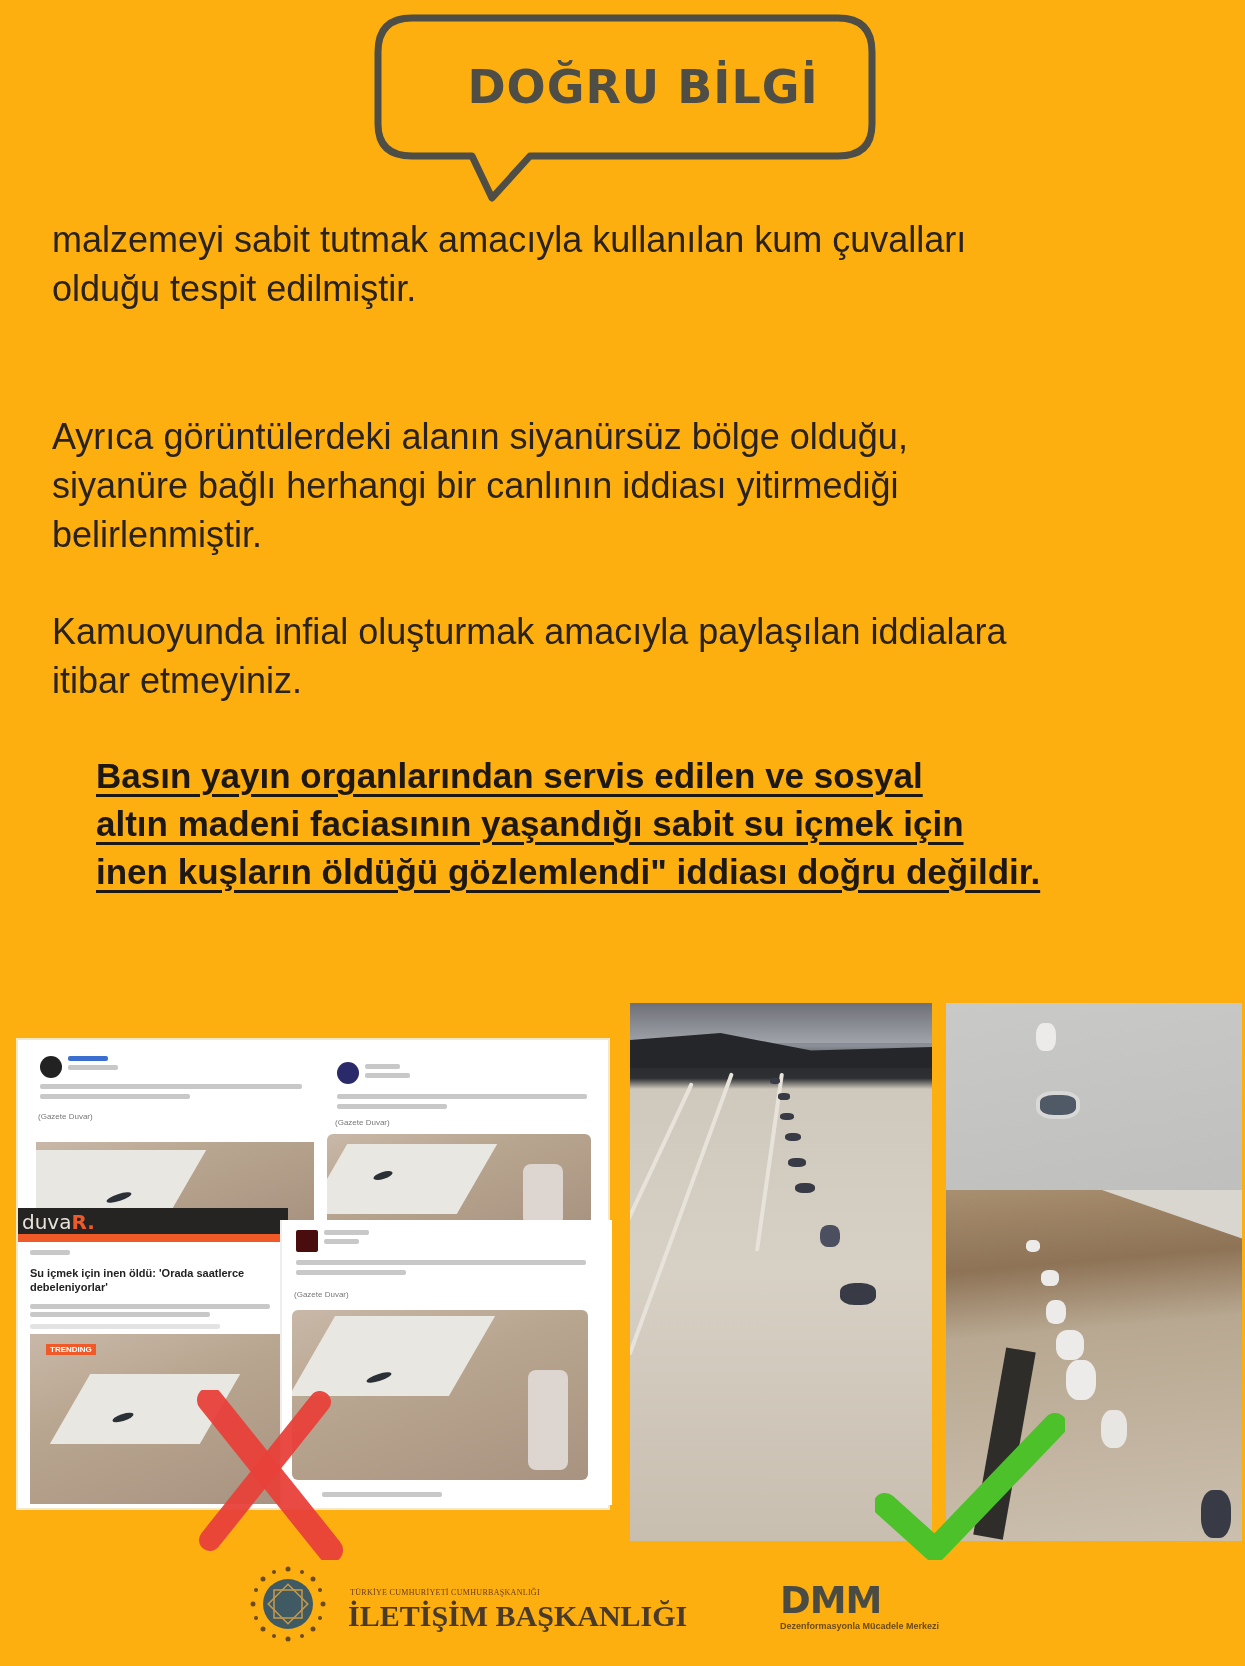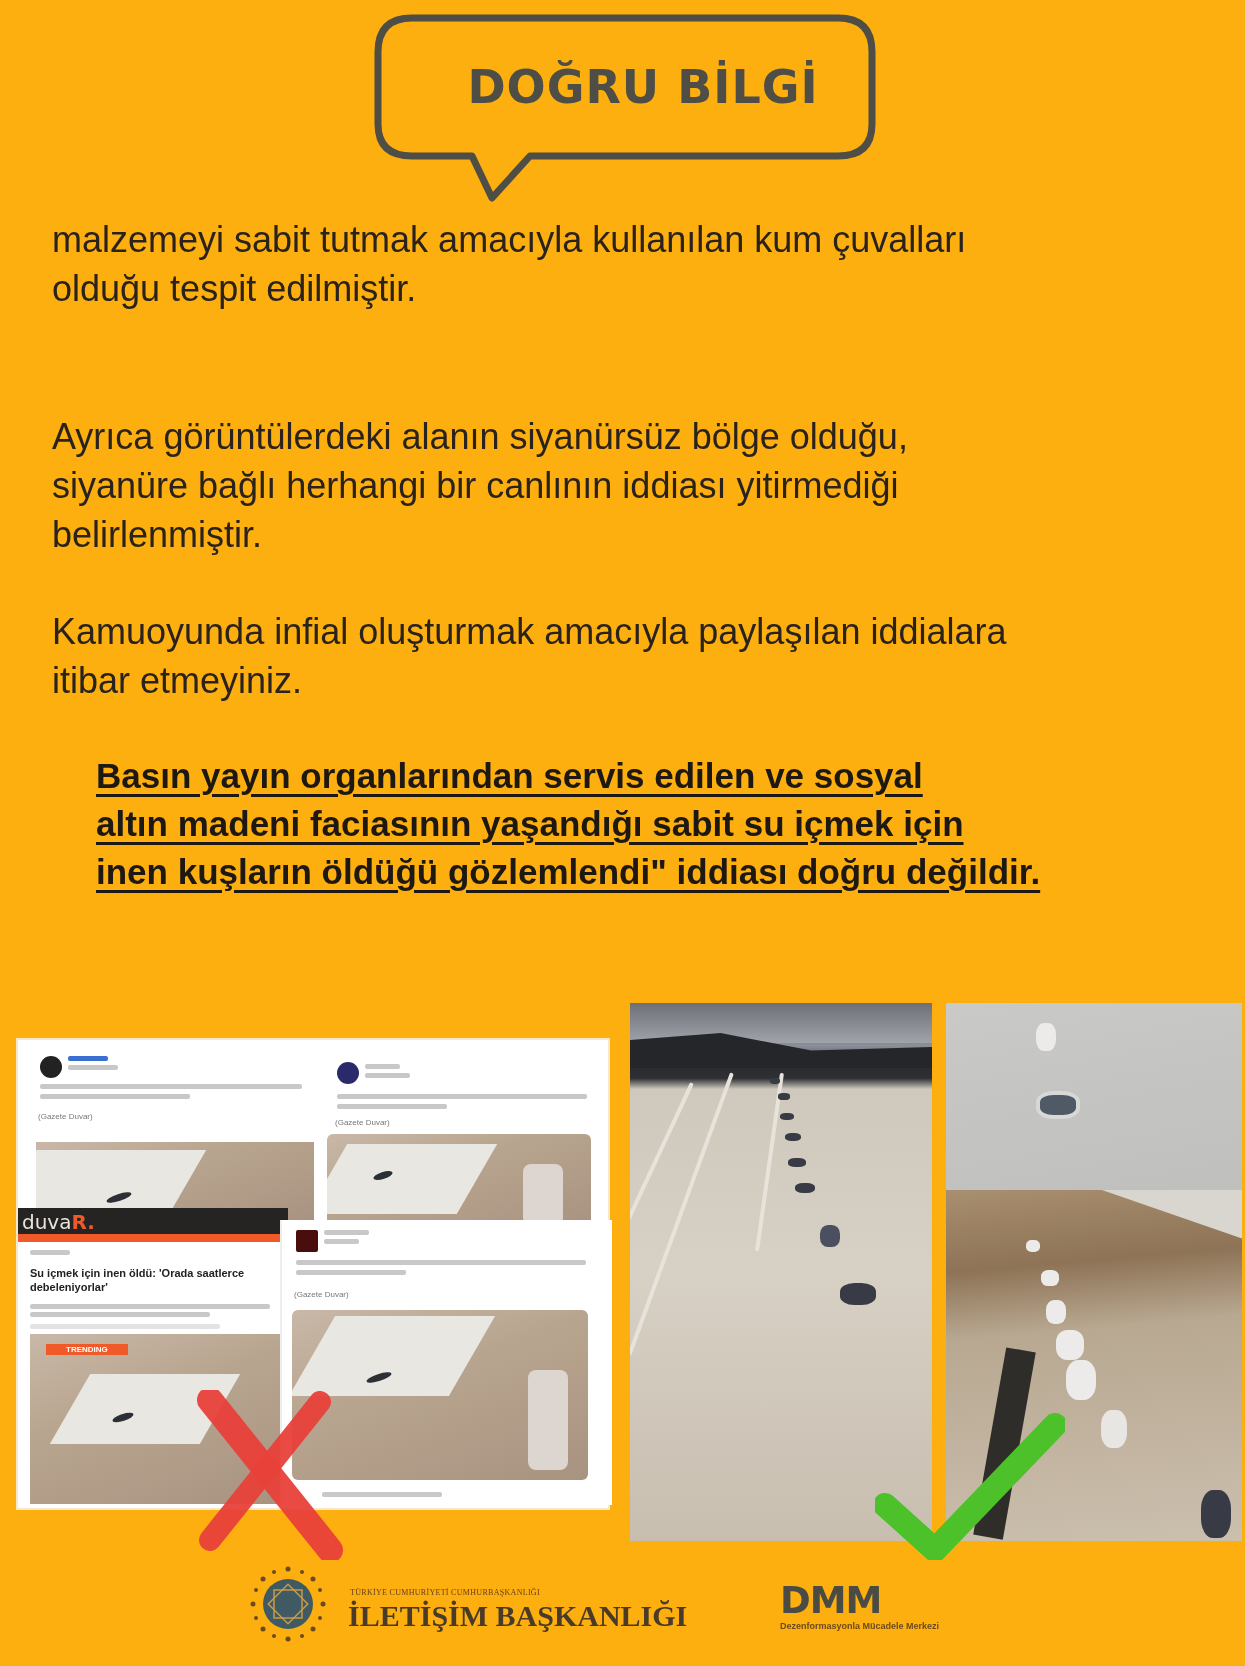--- a/index.html
+++ b/index.html
@@ -23,21 +23,21 @@
   .src{position:absolute;left:12px;font-size:8px;color:#777;}
   .ph{position:absolute;background:linear-gradient(160deg,#c9b8a8 0%,#b8a58f 40%,#a89380 100%);overflow:hidden;}
   .ph .white{position:absolute;background:#e9e7e2;transform:skewX(-30deg);}
   .ph .bird{position:absolute;width:26px;height:7px;background:#2b2f36;border-radius:50%;transform:rotate(-18deg);}
   .duvar{position:absolute;left:0;top:168px;width:270px;height:300px;background:#fff;}
   .duvar-bar{height:26px;background:#262422;position:relative;}
   .duvar-logo{position:absolute;left:4px;top:2px;font-size:20px;color:#e8e4dc;font-family:"DejaVu Sans",sans-serif;}
   .duvar-logo b{color:#f05a28;}
   .duvar-nav{height:8px;background:#f05a28;}
   .duvar-head{padding:6px 12px 0;font-size:11px;font-weight:bold;line-height:14px;color:#222;}
-  .trending{position:absolute;left:28px;top:136px;font-size:8px;background:#f05a28;color:#fff;padding:1px 20px;font-weight:bold;}
+  .trending{position:absolute;left:28px;top:136px;font-size:8px;background:#f05a28;color:#fff;padding:1px 4px;font-weight:bold;}
   .xmark{position:absolute;left:180px;top:1390px;width:170px;height:170px;}
   .photos{position:absolute;left:630px;top:1003px;width:614px;height:540px;}
   .photoL{position:absolute;left:0;top:0;width:302px;height:538px;background:linear-gradient(180deg,#5d5d5f 0%,#8b8f98 8%,#2b2c30 12%,#2f3034 14%,#cfc8bc 16%,#d7d0c4 50%,#c8beb0 100%);overflow:hidden;}
   .photoR1{position:absolute;left:316px;top:0;width:296px;height:187px;background:linear-gradient(170deg,#c9c9c7,#bfbfbe);}
   .photoR2{position:absolute;left:316px;top:187px;width:296px;height:351px;background:linear-gradient(175deg,#a88f6f 0%,#8e7356 22%,#b8a891 40%,#cbbfae 100%);overflow:hidden;}
   .fold{position:absolute;width:4px;background:#e8e3da;border-radius:2px;transform-origin:top;}
   .sack{position:absolute;background:#383b45;border-radius:40%;}
   .wsack{position:absolute;background:#ecebea;border-radius:40%;}
   .check{position:absolute;left:875px;top:1410px;width:190px;height:150px;}
   .logo1{position:absolute;left:250px;top:1566px;}

